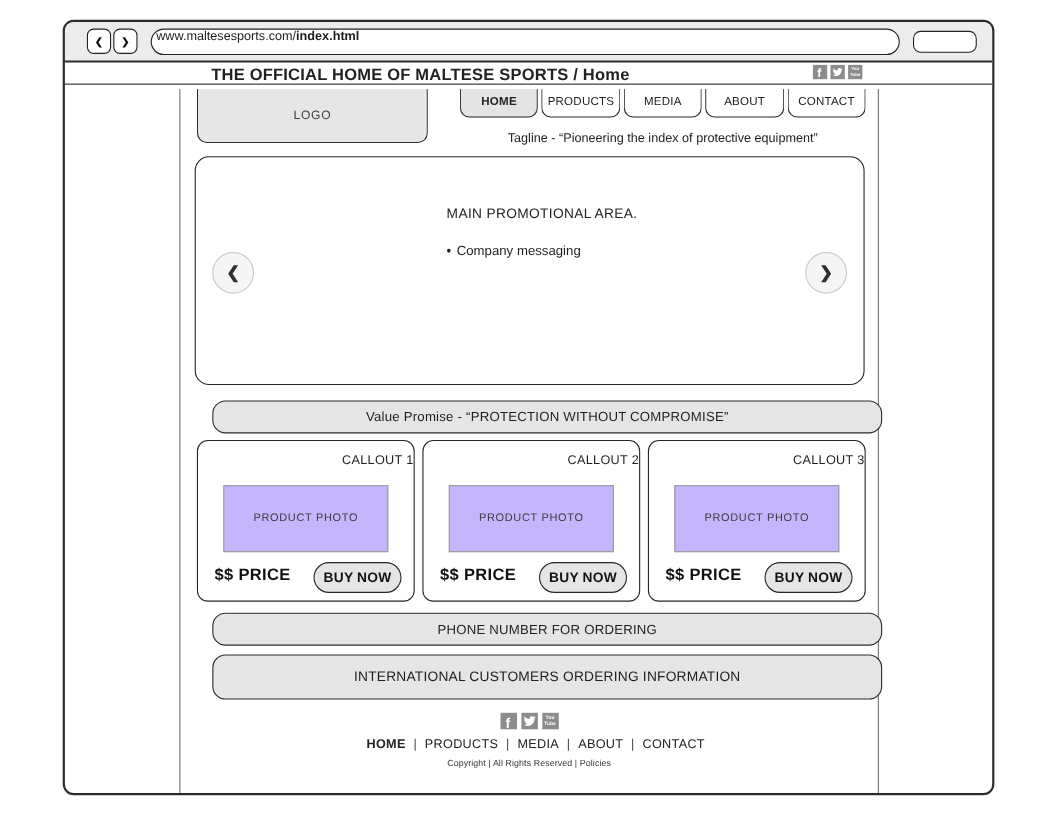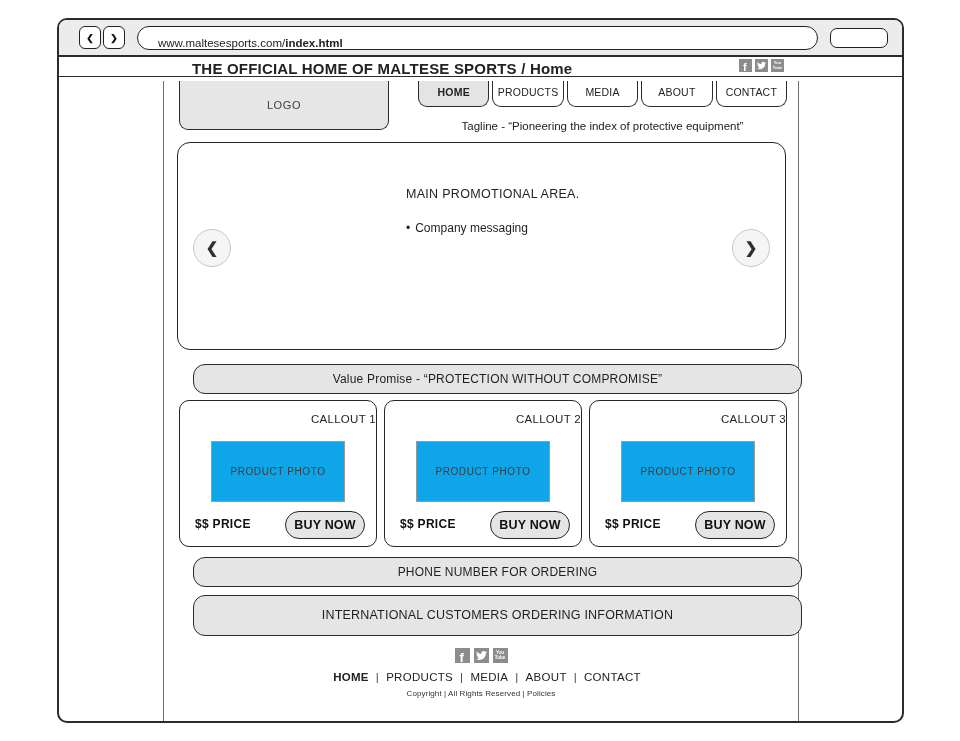--- a/index.html
+++ b/index.html
@@ -19,21 +19,21 @@
   }
   .nav-btns { display:flex; gap:2px; margin-left:8px; }
   .nav-btn {
     width:22px; height:23px; border:1.6px solid #222; border-radius:6px;
     background:#fff; font-size:9px; font-weight:bold; color:#111;
     display:flex; align-items:center; justify-content:center; cursor:pointer;
     font-family:"Liberation Sans", sans-serif;
   }
   .url-bar {
     flex:1; height:24px; border:1.6px solid #222; border-radius:13px; background:#fff;
-    margin-left:12px; display:flex; align-items:flex-end; padding-left:20px;
+    margin-left:12px; display:flex; align-items:flex-start; padding-left:4px;
     font-size:11.5px; color:#1c1c1c;
   }
   .url-file { font-weight:bold; }
   .chrome-box {
     width:58px; height:20px; border:1.6px solid #222; border-radius:7px;
     background:#fff; margin-left:12px; margin-right:2px;
   }
   
   .siteheader {
     height:20px; background:#fff; border-bottom:1.5px solid #2b2b2b; position:relative;
@@ -109,25 +109,25 @@
   .intl-bar  { top:514px; height:41px; font-size:12.5px; }
   
   .callouts { position:absolute; left:15px; top:319px; width:608px; display:flex; gap:7px; }
   .card {
     flex:1; height:147px; border:1.7px solid #262626; border-radius:10px;
     background:#fff; position:relative;
   }
   .card-title { text-align:right; margin-top:12px; font-size:11.5px; letter-spacing:0.3px; color:#1f1f1f; }
   .photo {
     position:absolute; left:50%; transform:translateX(-50%); top:40px;
-    width:134px; height:61px; background:#0ea5e9; border:1px solid #9a9a9a;
+    width:150px; height:61px; background:#c4b5fd; border:1px solid #9a9a9a;
     display:flex; align-items:center; justify-content:center;
     font-size:10px; letter-spacing:0.6px; color:#3c3c3c;
   }
-  .price { position:absolute; left:15px; bottom:15px; font-weight:bold; font-size:12px; letter-spacing:0.3px; color:#111; }
+  .price { position:absolute; left:15px; bottom:15px; font-weight:bold; font-size:15px; letter-spacing:0.3px; color:#111; }
   .buy-btn {
     position:absolute; right:11px; bottom:7px; width:80px; height:28px;
     border:1.8px solid #262626; border-radius:14px; background:#e5e5e5;
     font-weight:bold; font-size:12.5px; color:#111; cursor:pointer;
     display:flex; align-items:center; justify-content:center;
     font-family:"Liberation Sans", sans-serif; letter-spacing:0.2px;
   }
   
   .footer-social { position:absolute; left:0; right:0; top:567px; display:flex; justify-content:center; gap:4px; }
   .footer-nav {

